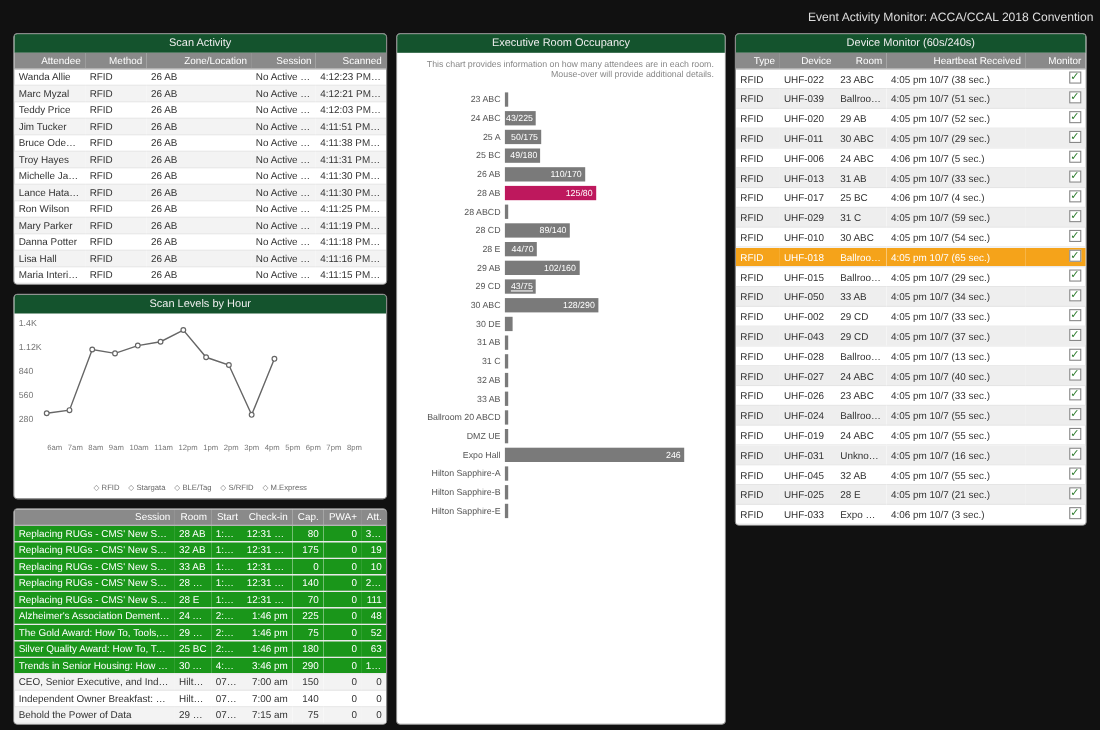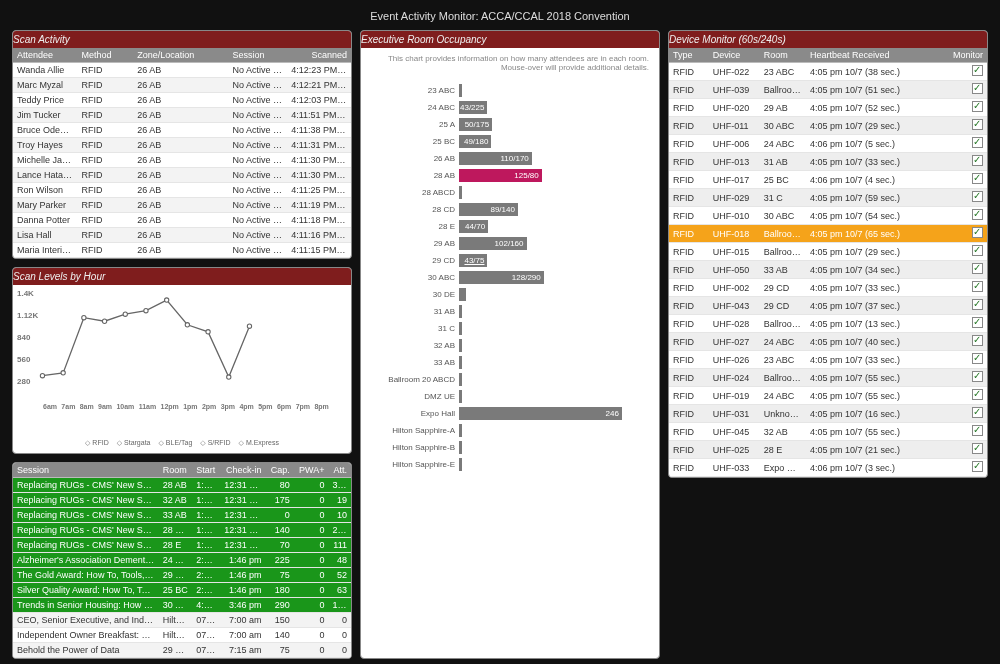--- a/index.html
+++ b/index.html
@@ -4,71 +4,70 @@
 <style>
   * { box-sizing: border-box; margin: 0; padding: 0; }
   body {
     background: #111;
     font-family: Arial, Helvetica, sans-serif;
     font-size: 10px;
     color: #333;
     padding: 6px;
   }
   #page-title {
-    text-align: center;
+    text-align: right;
     color: #ddd;
     font-size: 11px;
     padding: 4px 0 8px;
   }
   .grid {
     display: grid;
     grid-template-columns: 340px 300px 320px;
     gap: 8px;
     justify-content: center;
   }
   .col { display: flex; flex-direction: column; gap: 8px; }
   .panel {
     background: #fff;
     border: 1px solid #888;
     border-radius: 4px;
     overflow: hidden;
   }
   .panel-title {
-    background: #7f1d1d;
+    background: #14532d;
     color: #eee;
     font-size: 10px;
-    text-align: left;
+    text-align: center;
     padding: 3px 0;
-    font-style: italic;
   }
   table { width: 100%; border-collapse: collapse; font-size: 9px; }
   th {
     background: #8a8a8a;
     color: #fff;
     font-weight: normal;
-    text-align: left;
+    text-align: right;
     padding: 2px 4px;
     border-bottom: 1px solid #bbb;
   }
   td {
     padding: 2px 4px;
     border-bottom: 1px solid #e5e5e5;
     white-space: nowrap;
     overflow: hidden;
     text-overflow: ellipsis;
     max-width: 0;
   }
   tr:nth-child(even) td { background: #f3f3f3; }
   .right { text-align: right; }
   .zebra-dark tr:nth-child(even) td { background: #eee; }
   .green-row td { background: #1a961a !important; color: #fff; }
   .orange-row td { background: #f5a31a !important; color: #fff; }
 
   
-  .line-chart { position: relative; width: 100%; height: 150px; padding: 6px 8px 4px; font-weight: bold; }
+  .line-chart { position: relative; width: 100%; height: 150px; padding: 6px 8px 4px; }
   .line-chart svg { width: 100%; height: 110px; }
   .y-ticks { position: absolute; left: 4px; top: 4px; font-size: 8px; color: #777; }
   .y-ticks div { height: 22px; }
   .x-ticks { display: flex; justify-content: space-between; font-size: 7px; color: #777; padding: 0 14px 0 22px; }
   .legend { display:flex; gap:8px; justify-content:center; font-size:7px; color:#666; padding:4px 0 6px; flex-wrap:wrap;}
   .legend span::before{content:"◇ "; color:#888;}
 
   
   .occ-note { font-size:8px; color:#888; text-align:right; padding:6px 10px; }
   .occ-row { display:flex; align-items:center; height:17px; }

